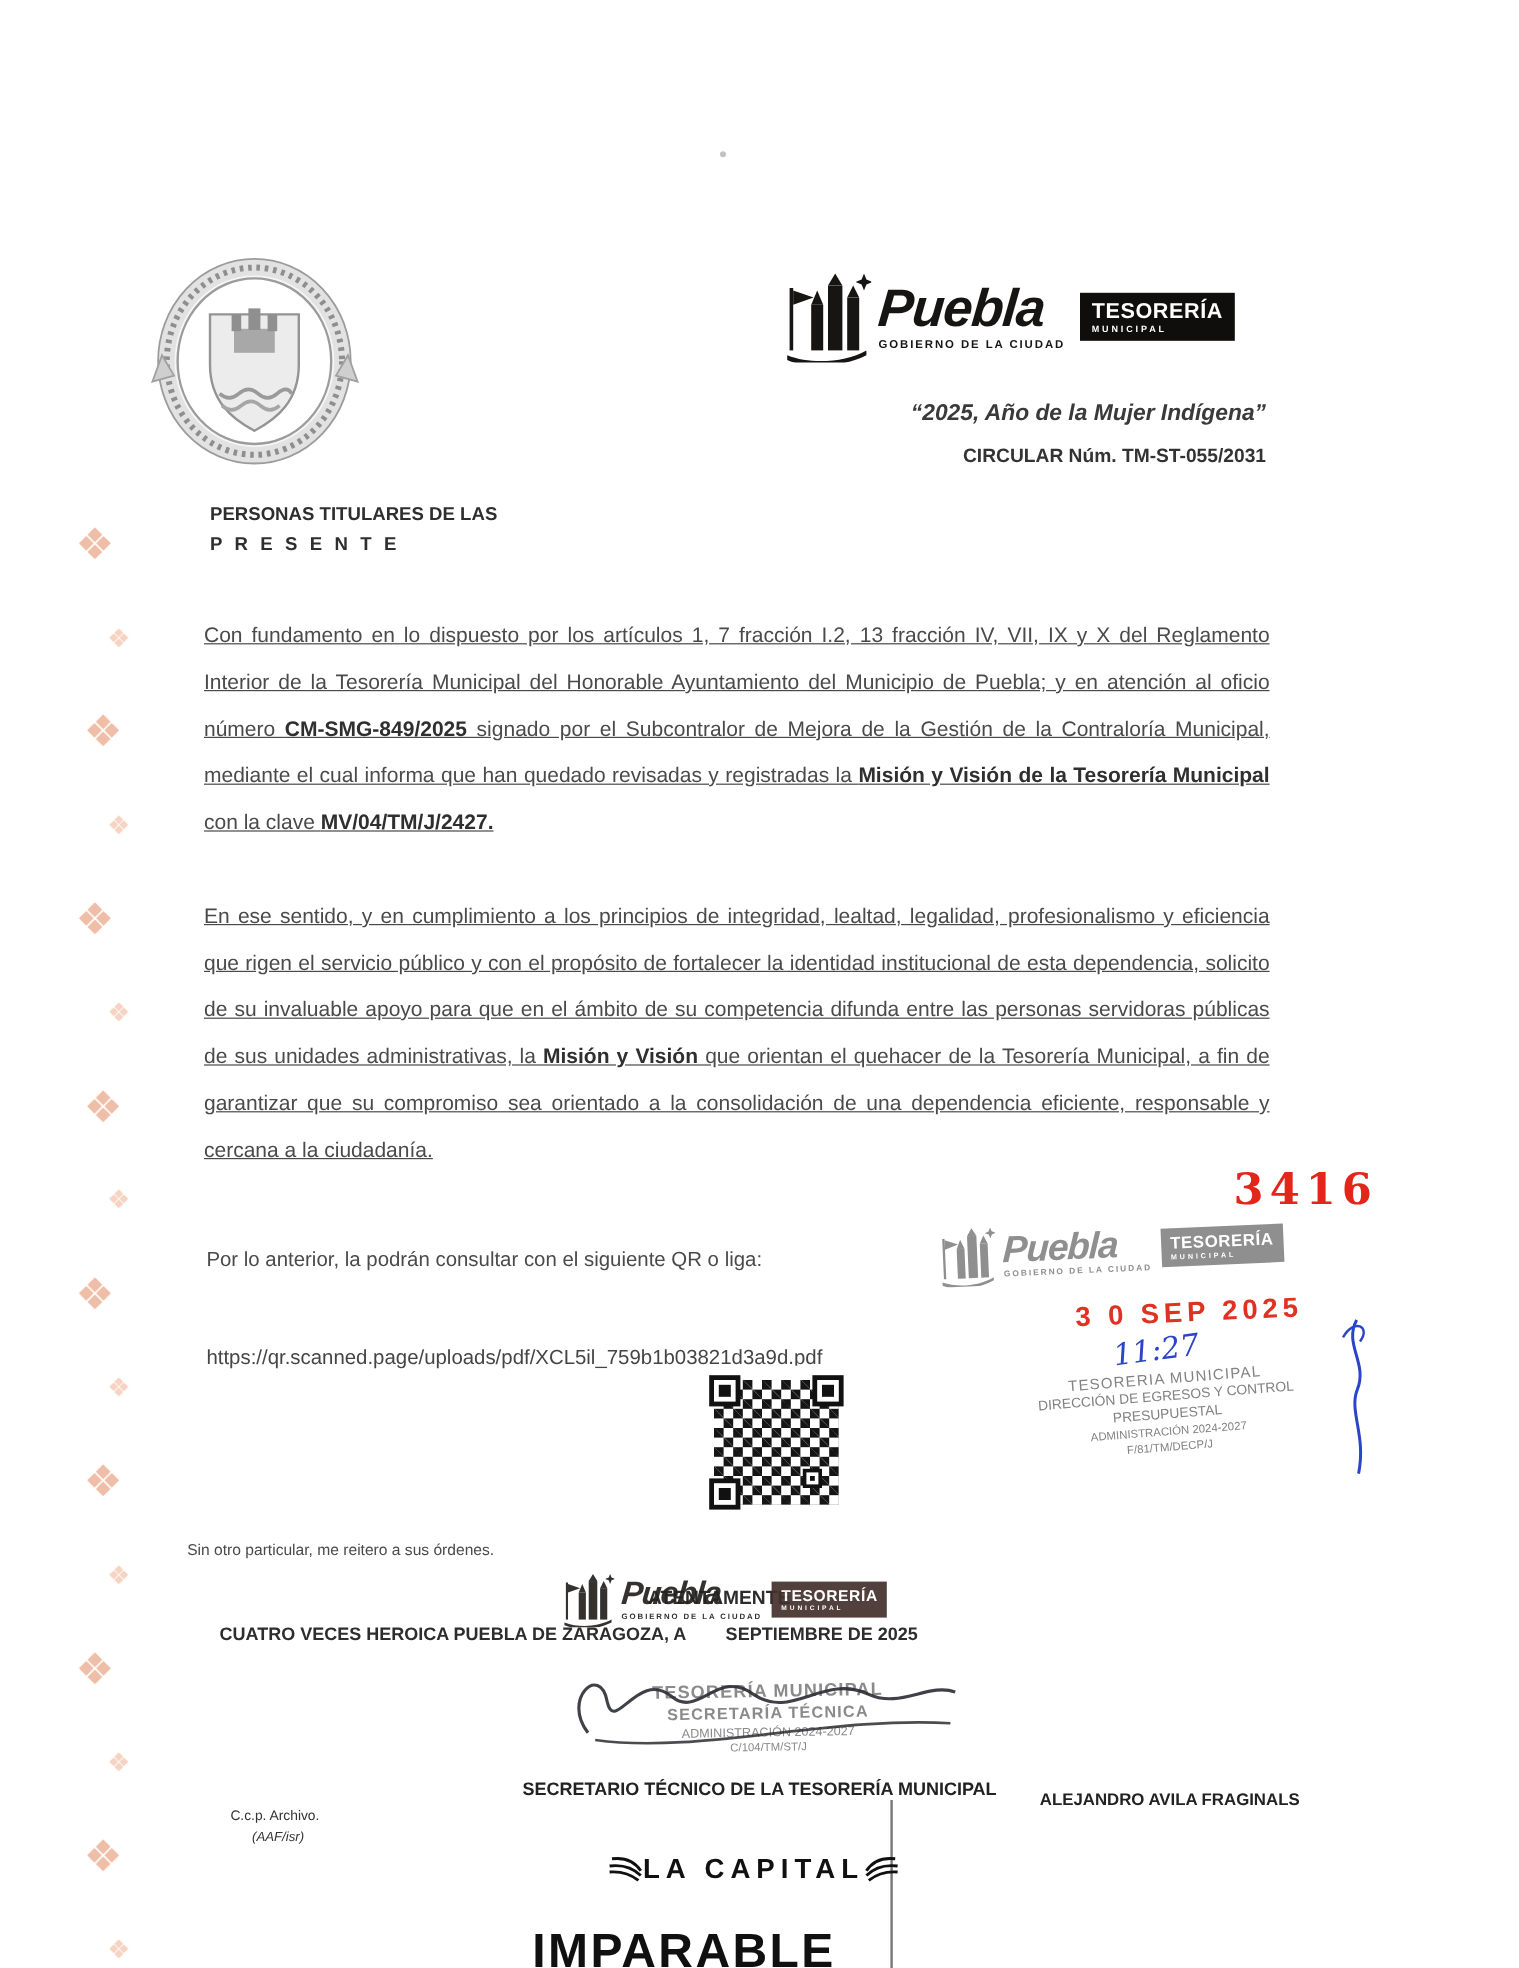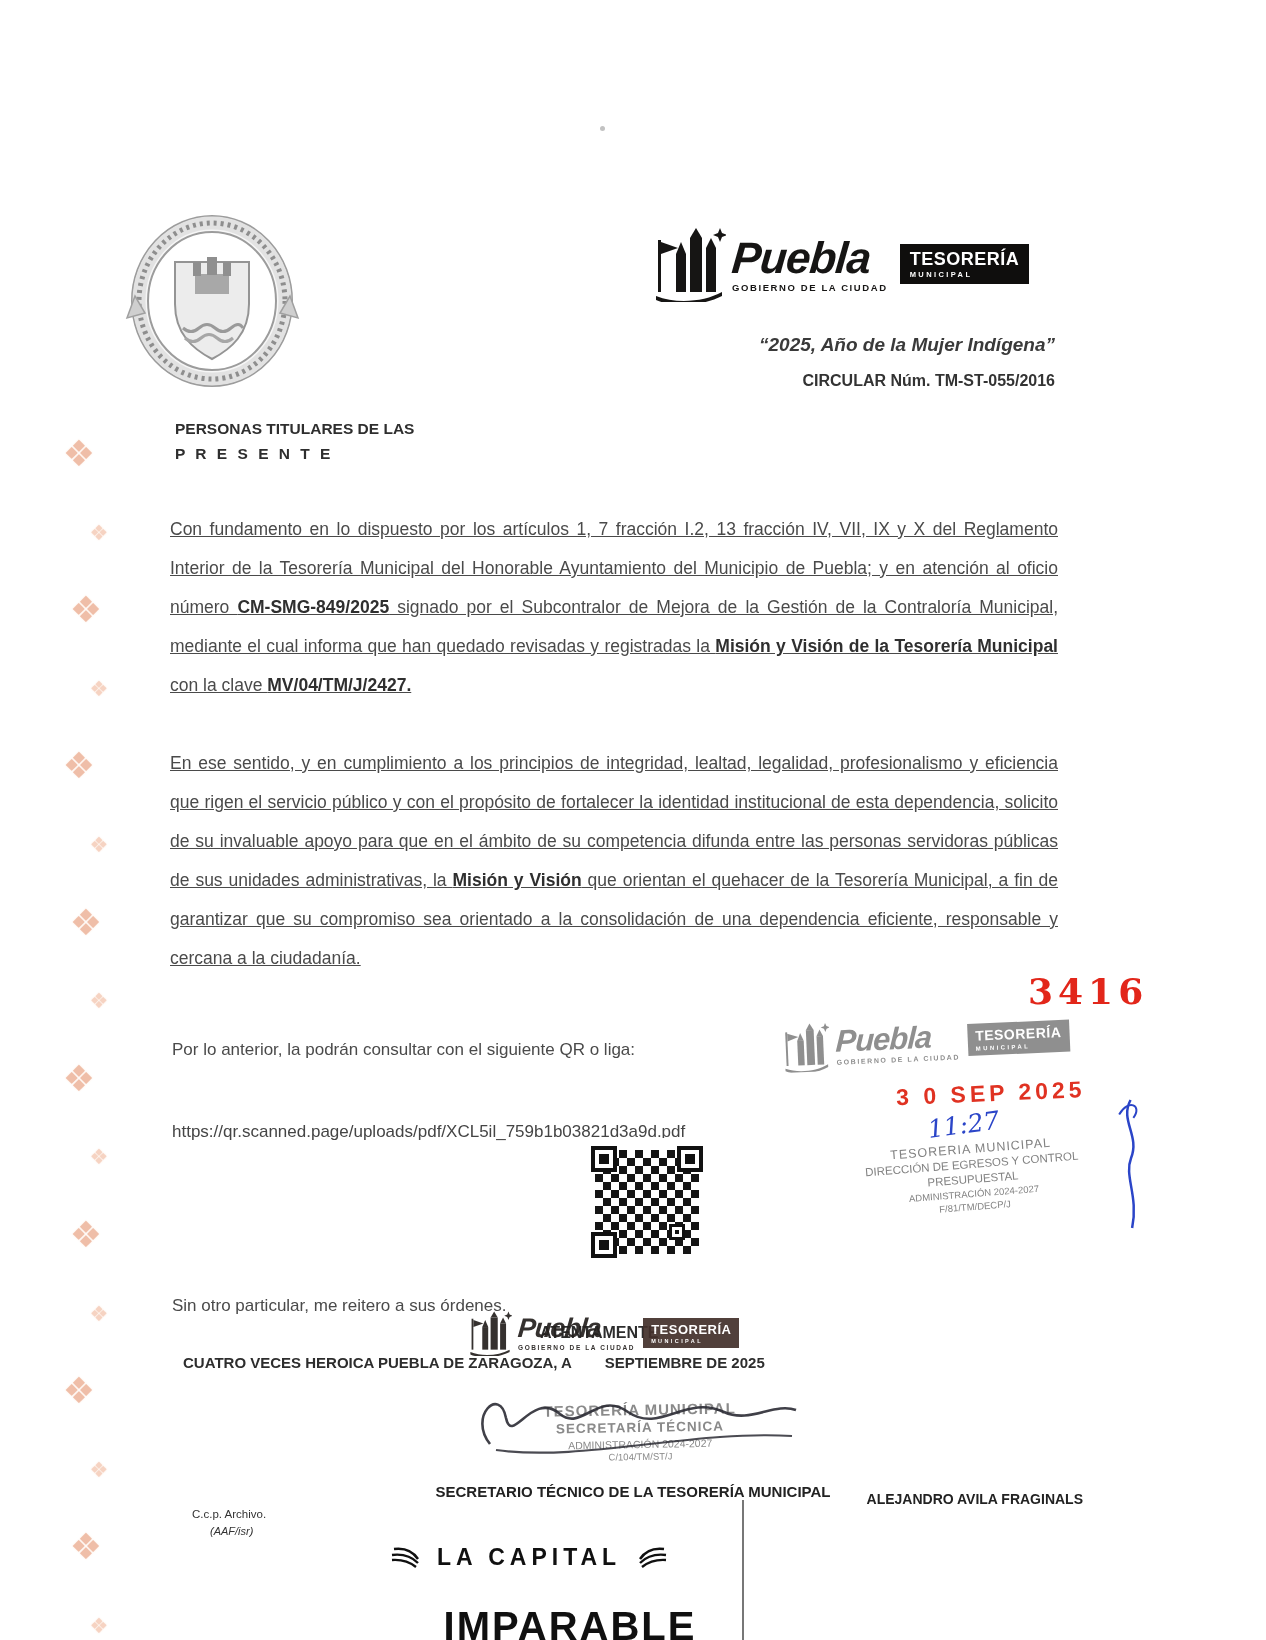--- a/index.html
+++ b/index.html
@@ -51,21 +51,21 @@
            font-size:17.5px;line-height:39px;color:#4a4a4a;text-decoration:underline;}
   .p1{top:510px;}
   .p2{top:744px;}
   .b{font-weight:700;color:#2f2f2f;}
 
   .folio{position:absolute;left:1028px;top:970px;font-family:"DejaVu Serif",serif;
          font-weight:700;font-size:36px;letter-spacing:5px;color:#e2261a;}
 
   .qr-intro{position:absolute;left:172px;top:1040px;font-size:17px;color:#4a4a4a;}
   .link{position:absolute;left:172px;top:1122px;font-size:17px;color:#454545;}
-  .closing{position:absolute;left:172px;top:1284px;font-size:17px;color:#4a4a4a;margin-top:12px;}
+  .closing{position:absolute;left:156px;top:1284px;font-size:13px;color:#4a4a4a;}
 
   
   .qr{position:absolute;left:583px;top:1138px;width:128px;height:128px;background:#fff;}
   .qr .mods{position:absolute;left:12px;top:12px;width:104px;height:104px;
     background-image:
       linear-gradient(45deg,#151515 25%,transparent 25%,transparent 75%,#151515 75%),
       linear-gradient(45deg,#151515 25%,transparent 25%,transparent 75%,#151515 75%);
     background-size:16px 16px;background-position:0 0,8px 8px;}
   .finder{position:absolute;width:26px;height:26px;background:#111;}
   .finder::before{content:"";position:absolute;left:4px;top:4px;width:18px;height:18px;background:#fff;}
@@ -117,21 +117,21 @@
   .sig-title{position:absolute;left:183px;top:1483px;width:900px;text-align:center;
              font-weight:700;font-size:15px;color:#222;}
 
   
   .ccp{position:absolute;left:192px;top:1508px;font-size:11.5px;color:#333;}
   .ccp-init{position:absolute;left:210px;top:1525px;font-size:11px;font-style:italic;color:#333;}
   .f-divider{position:absolute;left:742px;top:1500px;width:2px;height:140px;background:#777;}
   .f-right{position:absolute;left:765px;top:1506px;font-size:15px;font-weight:600;
            color:#3d3d3d;line-height:27px;}
   .capital{position:absolute;left:390px;top:1544px;width:360px;display:flex;
-           justify-content:flex-start;align-items:center;gap:17px;color:#101010;}
+           justify-content:flex-end;align-items:center;gap:0;color:#101010;}
   .capital .cap-txt{font-size:23px;font-weight:900;letter-spacing:5px;}
   .imparable{position:absolute;left:390px;top:1604px;width:360px;text-align:center;
              font-size:40px;font-weight:900;letter-spacing:2px;color:#101010;}
 </style>
 </head>
 <body>
 
 <div class="page">
 
   <div class="orn">
@@ -188,21 +188,21 @@
       <span class="wordmark">Puebla</span>
       <span class="tagline">GOBIERNO DE LA CIUDAD</span>
     </div>
     <div class="t-box">
       <div class="bt">TESORERÍA</div>
       <div class="bs">MUNICIPAL</div>
     </div>
   </div>
 
   <div class="slogan">“2025, Año de la Mujer Indígena”</div>
-  <div class="circular">CIRCULAR Núm. TM-ST-055/2016</div>
+  <div class="circular">CIRCULAR Núm. TM-ST-055/2031</div>
 
   <div class="addr">
     <div>PERSONAS TITULARES DE LAS</div>
     <div class="presente">P R E S E N T E</div>
   </div>
 
   <p class="bodytxt p1"><span>Con fundamento en lo dispuesto por los artículos 1, 7 fracción I.2, 13 fracción IV, VII, IX y X del Reglamento Interior de la Tesorería Municipal del Honorable Ayuntamiento del Municipio de Puebla; y en atención al oficio número </span><span class="b">CM-SMG-849/2025</span><span> signado por el Subcontralor de Mejora de la Gestión de la Contraloría Municipal, mediante el cual informa que han quedado revisadas y registradas la </span><span class="b">Misión y Visión de la Tesorería Municipal</span><span> con la clave </span><span class="b">MV/04/TM/J/2427.</span></p>
 
   <p class="bodytxt p2"><span>En ese sentido, y en cumplimiento a los principios de integridad, lealtad, legalidad, profesionalismo y eficiencia que rigen el servicio público y con el propósito de fortalecer la identidad institucional de esta dependencia, solicito de su invaluable apoyo para que en el ámbito de su competencia difunda entre las personas servidoras públicas de sus unidades administrativas, la </span><span class="b">Misión y Visión</span><span> que orientan el quehacer de la Tesorería Municipal, a fin de garantizar que su compromiso sea orientado a la consolidación de una dependencia eficiente, responsable y cercana a la ciudadanía.</span></p>
 

